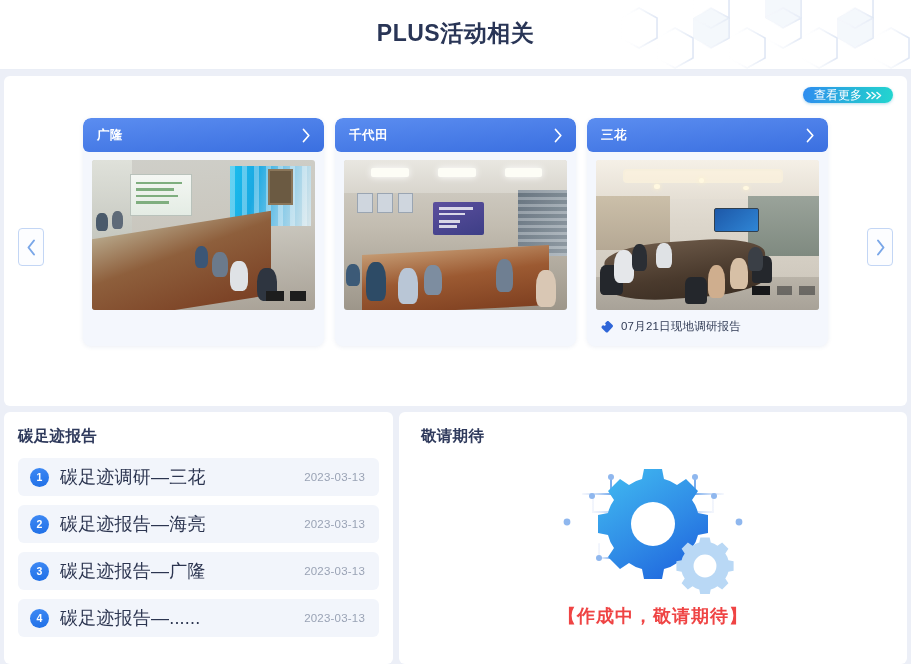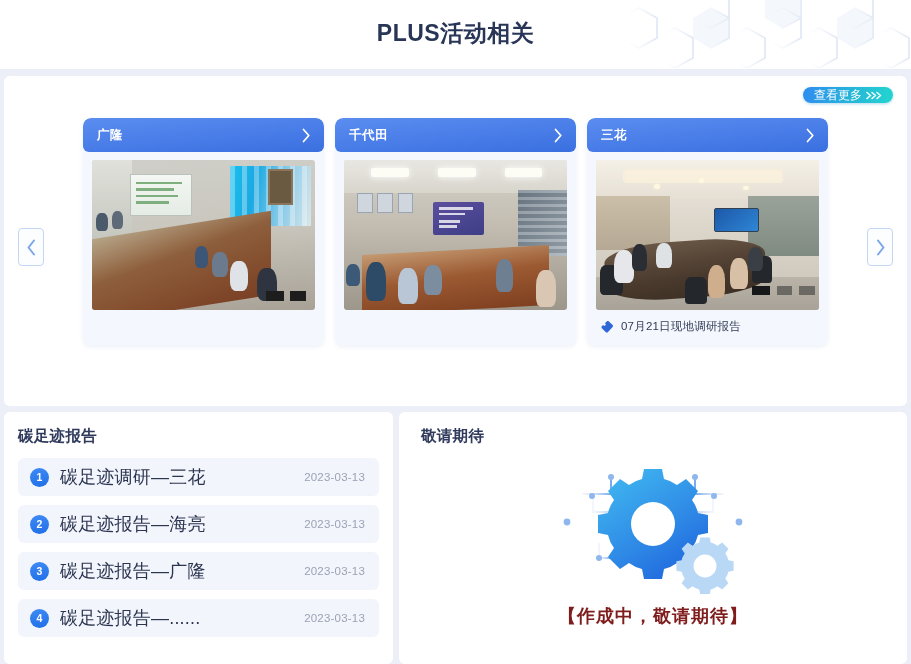--- a/index.html
+++ b/index.html
@@ -293,21 +293,21 @@
     flex-direction: column;
     align-items: center;
     justify-content: flex-start;
     padding-top: 8px;
   }
   .gear-art { width: 268px; height: 128px; display: block; }
   .coming-soon {
     margin-top: 10px;
     font-size: 18px;
     font-weight: bold;
-    color: #7f1d1d;
+    color: #ef4444;
     letter-spacing: 1px;
   }
 </style>
 </head>
 <body>
 
 <div id="app">
 
   <div class="header">
     <svg class="header-hex" viewBox="0 0 330 70">

